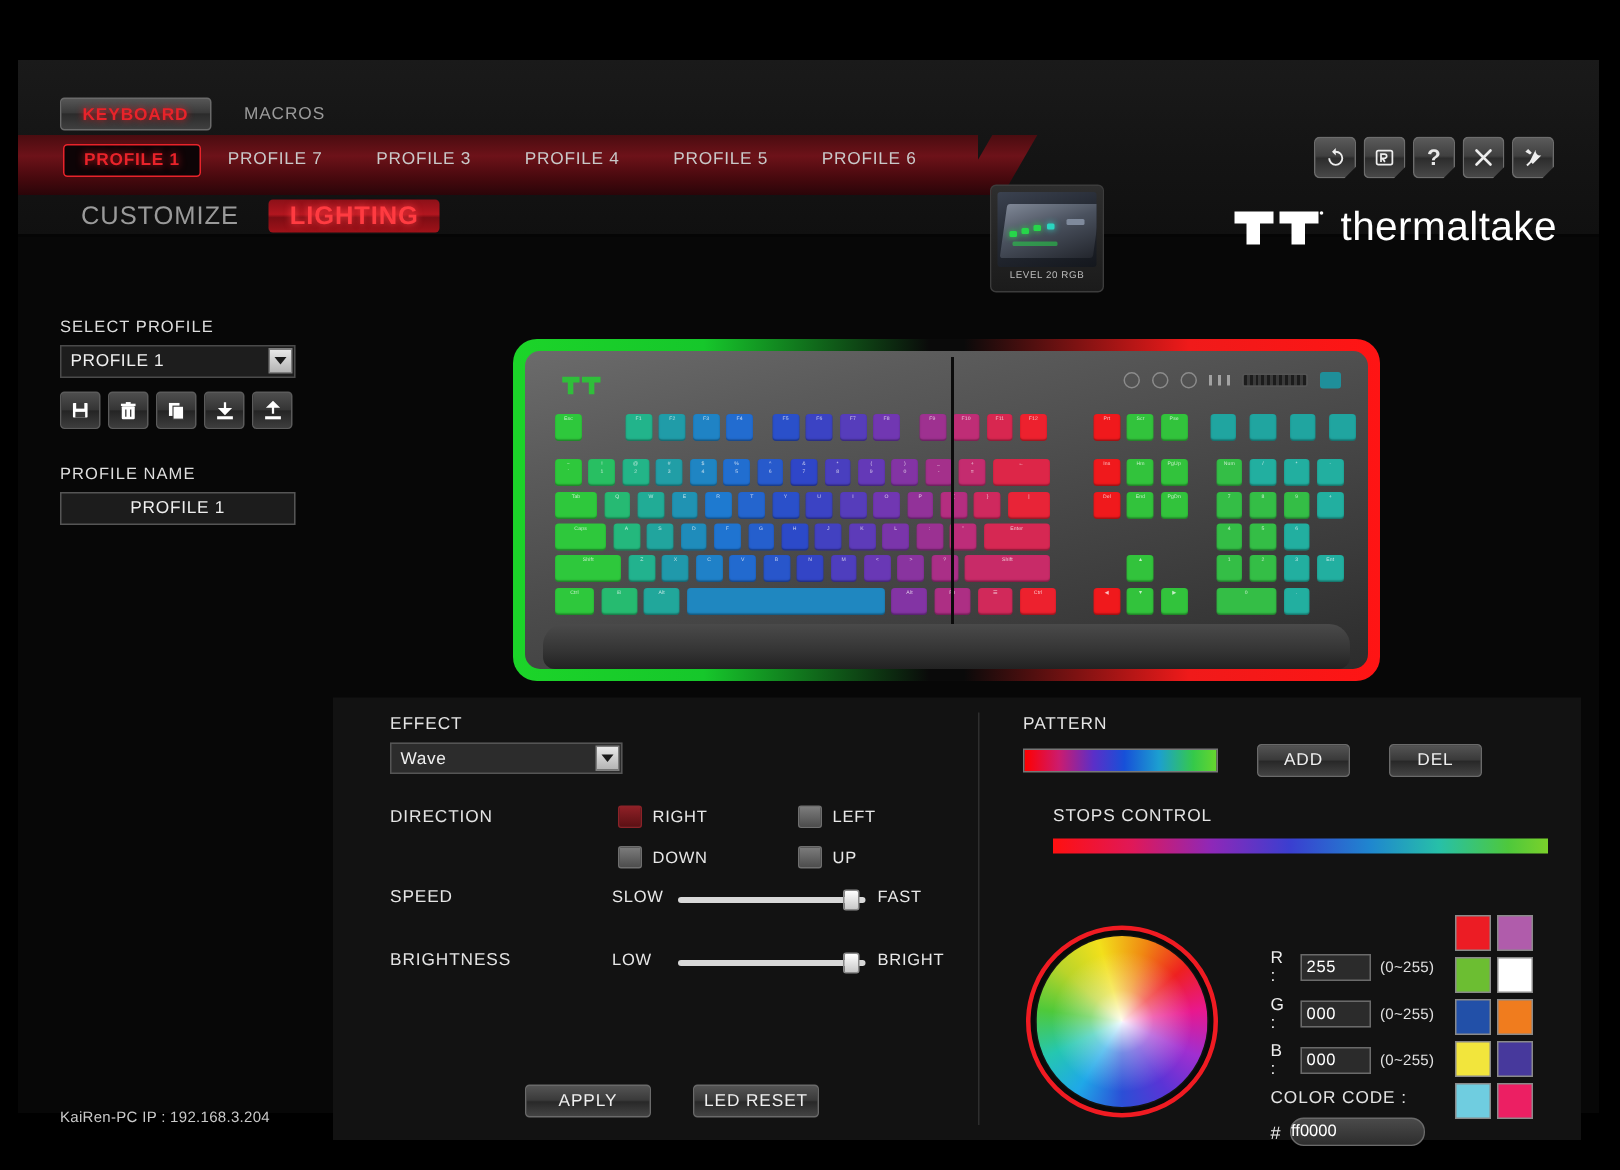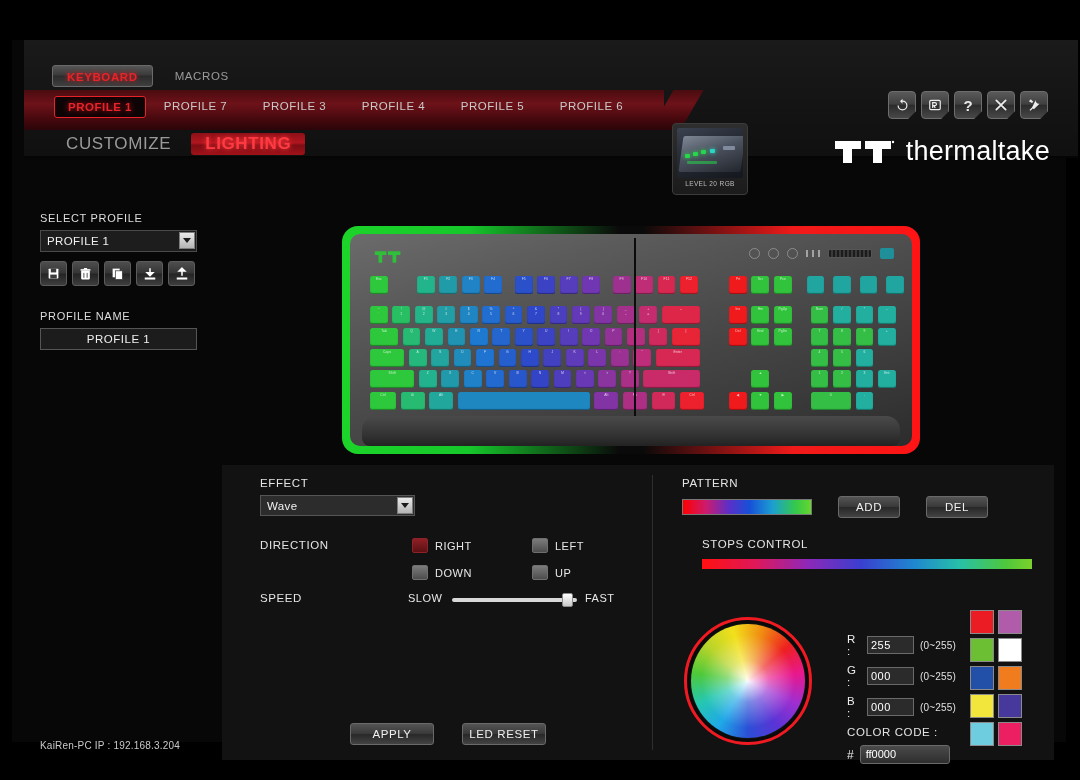--- a/index.html
+++ b/index.html
@@ -7,21 +7,21 @@
   body {
     width:1080px; height:780px; overflow:hidden;
     font-family:"Liberation Sans", sans-serif;
     color:#dcdcdc; position:relative;
   }
   .app-window{
     position:absolute; left:12px; top:40px; width:1054px; height:702px;
     background:#070707;
   }
   
-  .topbar{ position:absolute; left:12px; top:0; width:100%; height:118px;
+  .topbar{ position:absolute; left:0; top:0; width:100%; height:118px;
            background:linear-gradient(180deg,#1a1a1a 0%, #141414 55%, #101010 100%);text-decoration:underline; }
   .topbar:after{content:"";position:absolute;left:0;bottom:0;width:100%;height:2px;background:#050505;}
   .mode-tabs{position:absolute;left:28px;top:25px;display:flex;align-items:center;gap:8px;}
   .mode-tab{
     height:22px;line-height:22px;padding:0 14px;font-size:11.5px;letter-spacing:.6px;
     color:#9a9a9a;text-align:center;
   }
   .mode-tab.sel{
     background:linear-gradient(180deg,#565656 0%, #3a3a3a 45%, #2b2b2b 50%, #3f3f3f 100%);
     border:1px solid #6a6a6a;border-radius:3px;color:#e8232a;font-weight:bold;
@@ -143,22 +143,22 @@
   .wheel-in{position:absolute;inset:4px;border-radius:50%;
     background:
       radial-gradient(circle at 50% 50%, rgba(255,255,255,.95) 0%, rgba(255,255,255,.35) 26%, rgba(255,255,255,0) 58%),
       conic-gradient(from 180deg, #2b4fd6, #1fa8e8, #25c7b0, #4ec93a, #b9d42a, #f2e01b, #f08a12, #ee2020, #e8188e, #a02fd0, #5a34d6, #2b4fd6);
   }
   .rgbrow{display:flex;align-items:center;gap:6px;margin-bottom:7px;}
   .rgbrow .k{font-size:11.5px;color:#ededed;width:14px;}
   .rgbin{width:47px;height:18px;background:#2b2b2b;border:1px solid #6a6a6a;
     font-size:11px;color:#fff;text-align:left;padding-left:3px;line-height:16px;letter-spacing:.5px;}
   .rng{font-size:10px;color:#e0e0e0;letter-spacing:.2px;}
-  .cc-in{width:90px;height:19px;border-radius:3px;background:linear-gradient(180deg,#4a4a4a,#2e2e2e);
-    border:1px solid #6a6a6a;font-size:11px;color:#fff;padding-left:5px;line-height:17px;}
+  .cc-in{width:90px;height:19px;border-radius:9px;background:linear-gradient(180deg,#4a4a4a,#2e2e2e);
+    border:1px solid #6a6a6a;font-size:11px;color:#fff;line-height:17px;}
   .swgrid{display:grid;grid-template-columns:repeat(2,24px);grid-auto-rows:24px;gap:4px;}
   .sw{width:24px;height:24px;border:1px solid #8a8a8a;}
 </style>
 </head>
 <body>
 
 <div class="app-window">
 
   <div class="topbar">
 
@@ -669,20 +669,28 @@
 
       <div style="position:relative;height:30px;">
         <div class="sec-lbl" style="position:absolute;left:0;top:0;">SPEED</div>
         <div class="chk-lbl" style="position:absolute;left:148px;top:0;margin:0;">SLOW</div>
         <div class="slider" style="position:absolute;left:192px;top:6px;">
           <div class="knob" id="speedKnob" style="left: 88%;"></div>
         </div>
         <div class="chk-lbl" style="position:absolute;left:325px;top:0;margin:0;">FAST</div>
       </div>
 
+      <div style="position:relative;height:30px;margin-top:12px;">
+        <div class="sec-lbl" style="position:absolute;left:0;top:0;">BRIGHTNESS</div>
+        <div class="chk-lbl" style="position:absolute;left:148px;top:0;margin:0;">LOW</div>
+        <div class="slider" style="position:absolute;left:192px;top:6px;">
+          <div class="knob" id="brightKnob" style="left: 88%;"></div>
+        </div>
+        <div class="chk-lbl" style="position:absolute;left:325px;top:0;margin:0;">BRIGHT</div>
+      </div>
     </div>
 
     <div style="position:absolute;left:128px;top:258px;display:flex;gap:28px;">
       <div class="btn">APPLY</div>
       <div class="btn">LED RESET</div>
     </div>
 
     <div style="position:absolute;left:460px;top:12px;width:360px;">
       <div class="sec-lbl">PATTERN</div>
       <div style="display:flex;align-items:center;gap:26px;margin-top:7px;">

